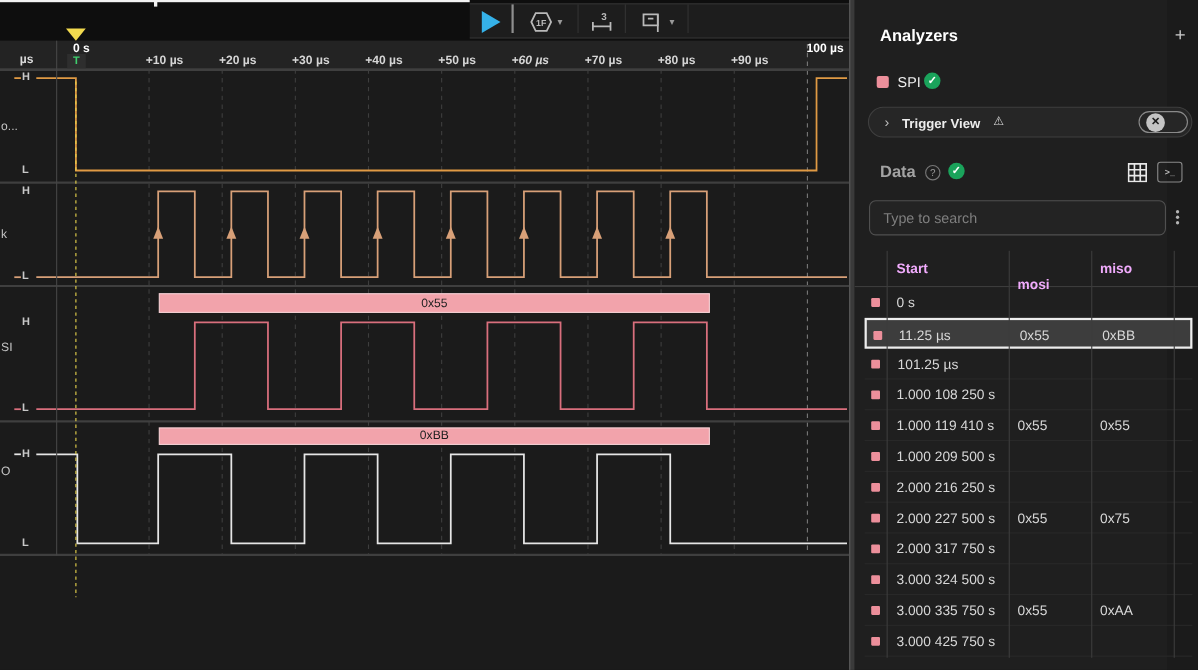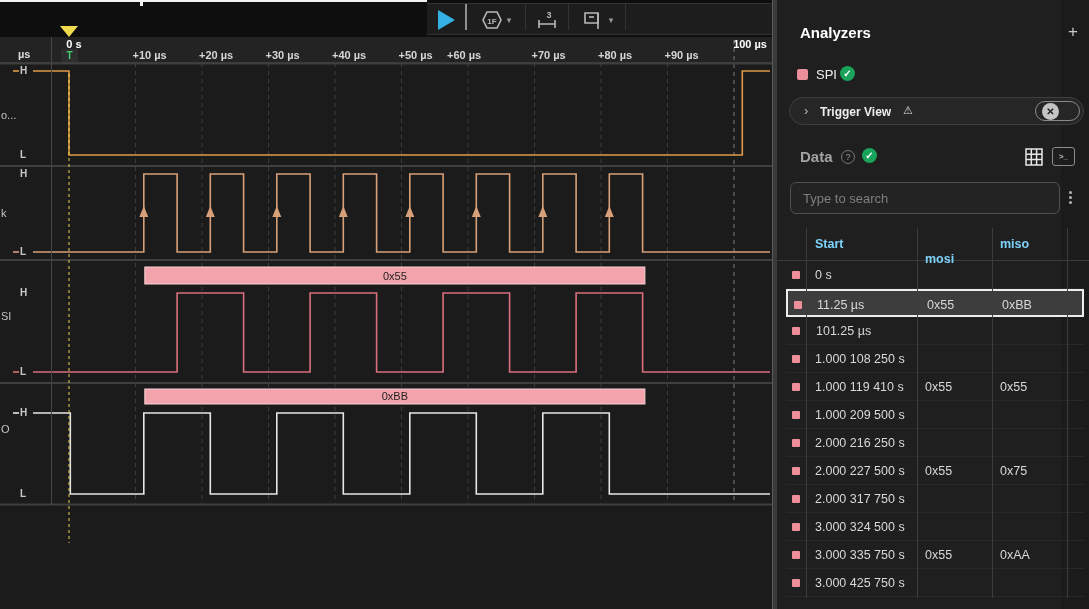--- a/index.html
+++ b/index.html
@@ -68,21 +68,21 @@
   #search-input { width:100%; height:100%; background:transparent; border:none; outline:none; color:#ddd;
     font-size:13px; padding:0 12px; font-family:"Liberation Sans", sans-serif; }
   #search-input::placeholder { color:#7f7f7f; }
   #kebab { position:absolute; left:292px; top:189px; width:4px; cursor:pointer; }
   .kdot { width:3px; height:3px; background:#b5b5b5; border-radius:50%; margin:2px 0; }
 
   
   #data-table { position:absolute; left:0; top:228px; width:312px; }
   .col-line { position:absolute; top:0; width:1px; background:#3c3c3c; }
   #tbl-header { position:absolute; left:0; top:0; width:312px; height:33px; border-bottom:1px solid #3c3c3c; }
-  .hdr-cell { position:absolute; top:9px; font-size:12.5px; font-weight:bold; color:#7dd3fc; }
+  .hdr-cell { position:absolute; top:9px; font-size:12.5px; font-weight:bold; color:#f0abfc; }
   .trow { position:absolute; left:9px; width:298px; height:28px; border-bottom:1px solid #282828; cursor:pointer; }
   .trow.selected { background:#3d3d3d; border:2px solid #ededed; }
   .tcell { position:absolute; top:7px; font-size:12.5px; color:#d8d8d8; white-space:nowrap; }
   .row-square { position:absolute; left:6px; top:10px; width:8px; height:8px; background:#ec8f9b; border-radius:1px; }
 </style>
 </head>
 <body>
 
 <div id="app">
 
@@ -125,21 +125,21 @@
     <span id="unit-label">µs</span>
     <span id="zero-label">0 s</span>
     <div id="t-badge">T</div>
     <span id="end-label">100 µs</span>
     <div id="tick-labels">
         <span class="tick-label" style="left: 132.5px;">+10 µs</span>
         <span class="tick-label" style="left: 199px;">+20 µs</span>
         <span class="tick-label" style="left: 265.5px;">+30 µs</span>
         <span class="tick-label" style="left: 332px;">+40 µs</span>
         <span class="tick-label" style="left: 398.5px;">+50 µs</span>
-        <span class="tick-label" style="left: 447px;">+60 µs</span>
+        <span class="tick-label" style="left: 465px; font-style: italic;">+60 µs</span>
         <span class="tick-label" style="left: 531.5px;">+70 µs</span>
         <span class="tick-label" style="left: 598px;">+80 µs</span>
         <span class="tick-label" style="left: 664.5px;">+90 µs</span>
       </div>
   </div>
   <div id="trig-tri"></div>
 
   <div id="wave-area"></div>
   <svg id="wave-svg" width="772" height="609">
       <line x1="135.5" y1="63" x2="135.5" y2="505" stroke="#3e3e3e" stroke-width="1" stroke-dasharray="4,4"></line>

